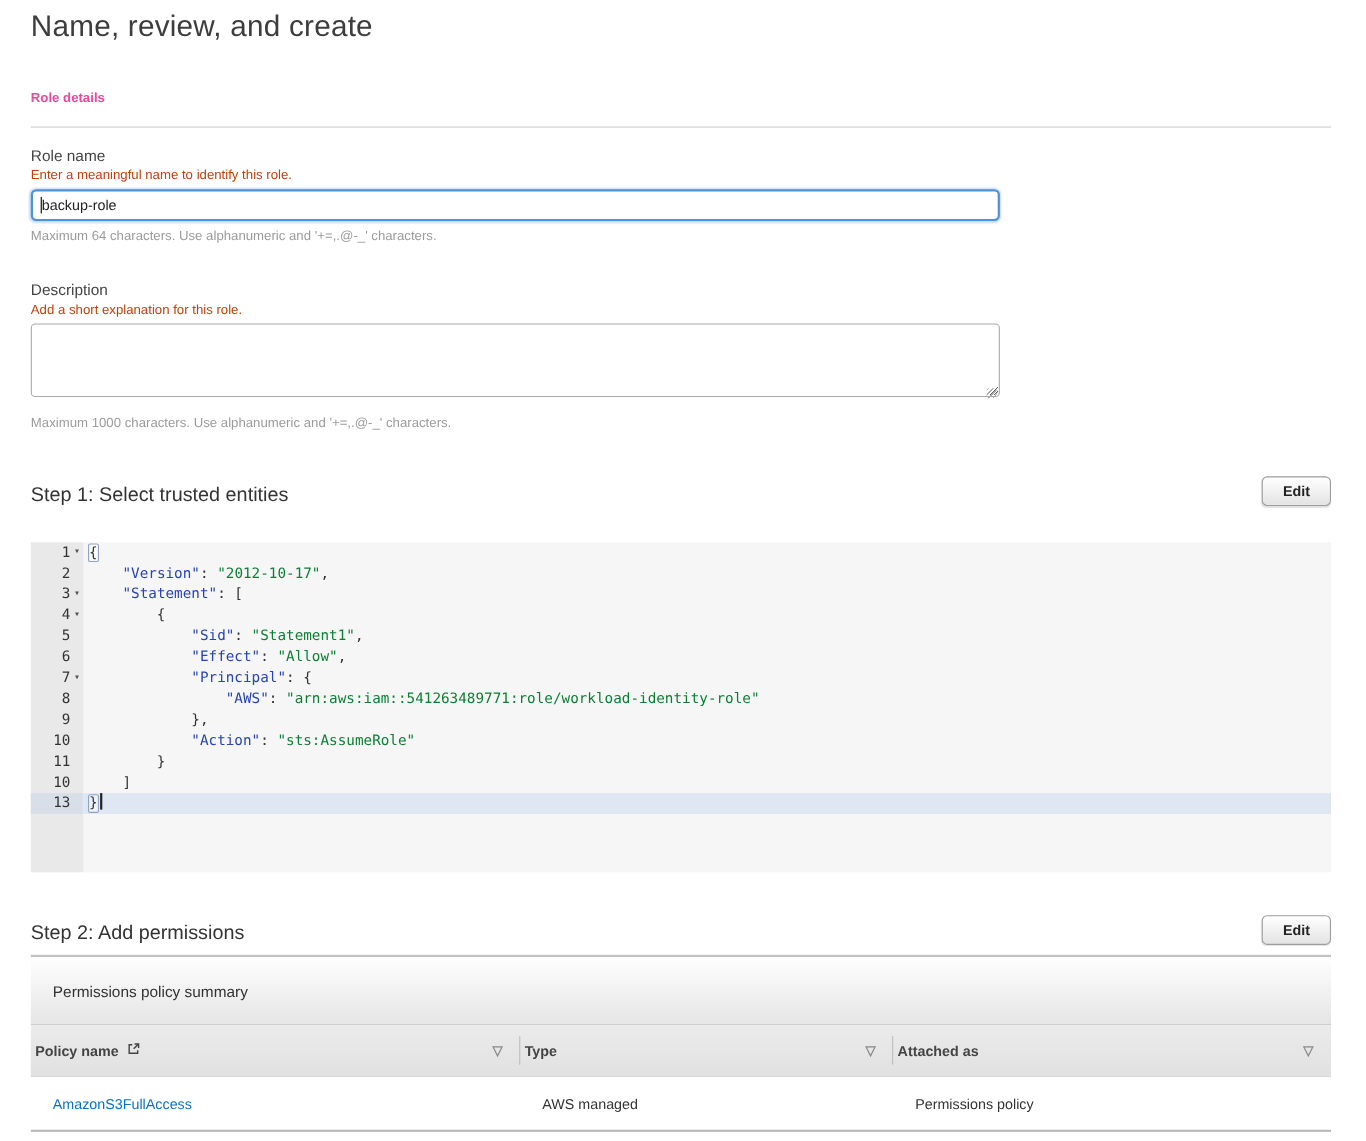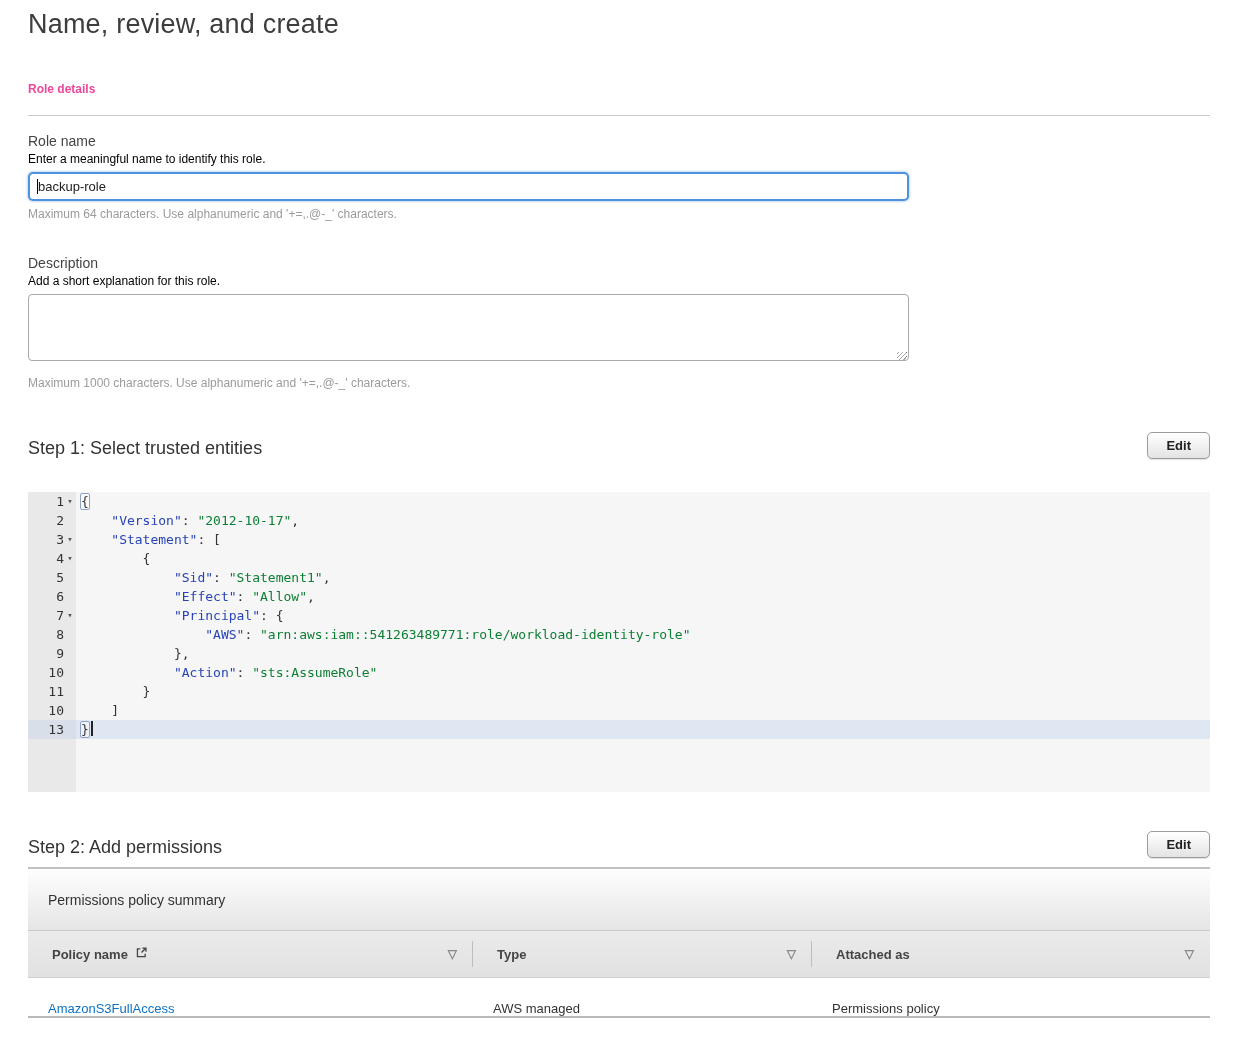--- a/index.html
+++ b/index.html
@@ -7,21 +7,21 @@
   body { font-family: "Liberation Sans", sans-serif; color: #333; }
   .container { padding: 0 32px 0 28px; }
 
   .page-title { font-size: 27px; font-weight: 400; color: #3d3d3d; padding-top: 8px; line-height: 32px; letter-spacing: .2px; }
 
   .section-heading { margin-top: 40px; font-size: 12px; font-weight: 700; color: #ec4899; line-height: 18px; }
   .divider { margin-top: 17px; border: none; border-top: 1px solid #cbcbcb; height: 0; }
 
   .field-label { margin-top: 17px; font-size: 14px; color: #444; line-height: 17px; }
   .field-label.second { margin-top: 33px; }
-  .field-hint { margin-top: 2px; font-size: 12px; color: #000000; line-height: 15px; }
+  .field-hint { margin-top: 2px; font-size: 12px; color: #c2410c; line-height: 15px; }
   .field-constraint { margin-top: 6px; font-size: 12px; color: #9b9b9b; line-height: 15px; }
   .field-constraint.ta { margin-top: 11px; }
 
   .input-wrap { position: relative; margin-top: 5px; width: 697px; }
   .text-input { width: 881px; height: 29px; border: 2px solid #4d92df; border-radius: 5px; padding: 0 8px; font-size: 13px; color: #222; font-family: "Liberation Sans", sans-serif; outline: none; box-shadow: 0 0 2px 1px rgba(93,150,221,.35); background: #fff; }
   .input-caret { position: absolute; left: 9px; top: 7px; width: 1px; height: 15px; background: #000; }
 
   .textarea-wrap { position: relative; margin-top: 5px; width: 881px; }
   .text-area { width: 881px; height: 67px; border: 1px solid #a9a9a9; border-radius: 4px; padding: 6px 8px; font-size: 13px; font-family: "Liberation Sans", sans-serif; resize: vertical; outline: none; background: #fff; }
   .resize-grip { position: absolute; right: 3px; bottom: 4px; width: 9px; height: 9px;
@@ -47,26 +47,26 @@
   .tok-p { color: #333; }
   .tok-k { color: #2743b5; }
   .tok-s { color: #0b7f33; }
   .tok-b { color: #333; border: 1px solid #8ea3c6; border-radius: 2px; background: rgba(255,255,255,.5); }
   .cursor { display: inline-block; width: 0; height: 15px; border-left: 2px solid #222; vertical-align: -2px; margin-left: 1px; }
 
   .panel { margin-top: 9px; width: 1182px; border-top: 2px solid #c2c2c2; }
   .panel-header { height: 62px; display: flex; align-items: center; padding-left: 20px;
     background: linear-gradient(#fefefe, #e5e5e5); border-bottom: 1px solid #c9c9c9; font-size: 14px; color: #333; }
   .table-header { display: flex; height: 47px; background: linear-gradient(#ebebeb, #e1e1e1); border-bottom: 1px solid #cfcfcf; }
-  .th { display: flex; align-items: center; padding-left: 24px; position: relative; font-size: 13px; font-weight: 700; color: #444; }
+  .th { display: flex; align-items: center; padding-left: 4px; position: relative; font-size: 13px; font-weight: 700; color: #444; }
   .th.c1 { width: 445px; } .th.c2 { width: 339px; } .th.c3 { flex: 1; }
   .th .sep { position: absolute; right: 0; top: 10px; bottom: 10px; width: 1px; background: #bdbdbd; }
   .th .tri { margin-left: auto; margin-right: 16px; color: #8a8a8a; font-size: 12px; cursor: pointer; }
   .ext-link-icon { margin-left: 7px; display: inline-block; }
-  .table-row { display: flex; height: 40px; align-items: flex-end; background: #fff; border-bottom: 2px solid #b9b9b9; font-size: 13px; color: #333; }
+  .table-row { display: flex; height: 50px; align-items: center; background: #fff; border-bottom: 2px solid #b9b9b9; font-size: 13px; color: #333; }
   .td { padding-left: 20px; }
   .td.c1 { width: 445px; } .td.c2 { width: 339px; } .td.c3 { flex: 1; }
   .policy-link { color: #0d72c4; text-decoration: none; cursor: pointer; }
 </style>
 </head>
 <body>
 
 <div class="container">
 
   <h1 class="page-title">Name, review, and create</h1>

